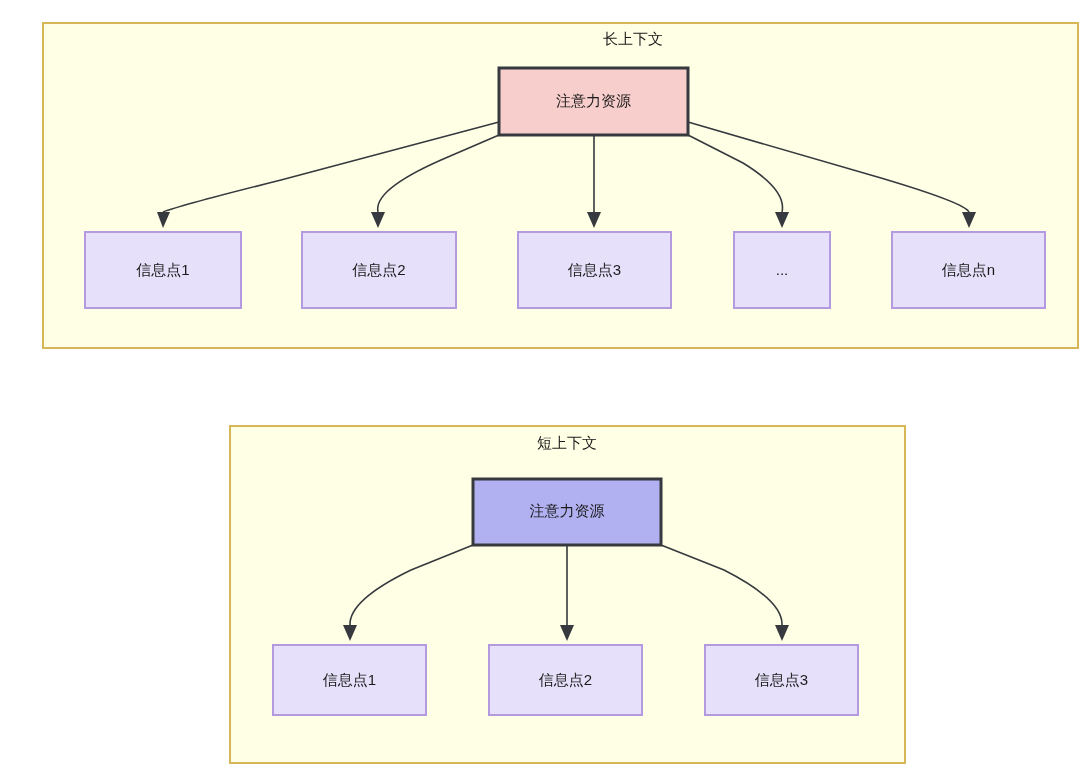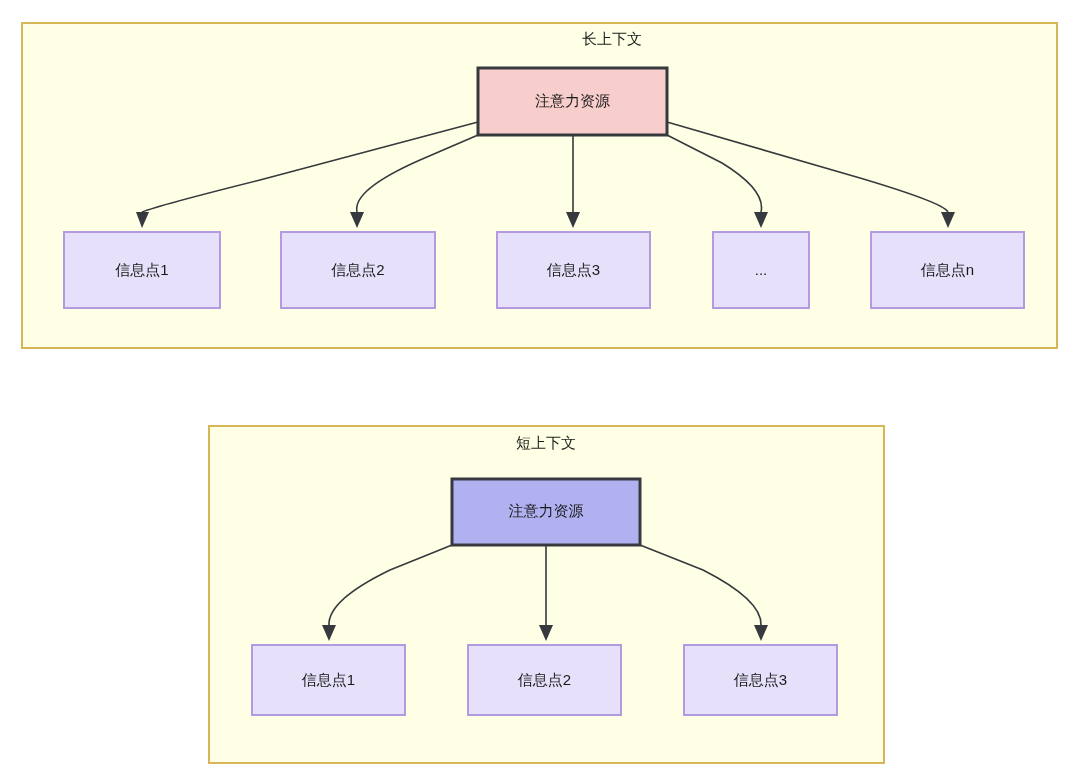--- a/index.html
+++ b/index.html
@@ -10,20 +10,21 @@
   body {
     width: 1080px;
     height: 774px;
     font-family: "Liberation Sans", "DejaVu Sans", sans-serif;
     overflow: hidden;
   }
   #diagram-root {
     position: relative;
     width: 892px;
     height: 774px;
+    margin-left: 21px;
   }
   svg.diagram-canvas {
     display: block;
     width: 1080px;
     height: 774px;
   }
   .container-rect {
     fill: #ffffe6;
     stroke: #d6b656;
     stroke-width: 2;

